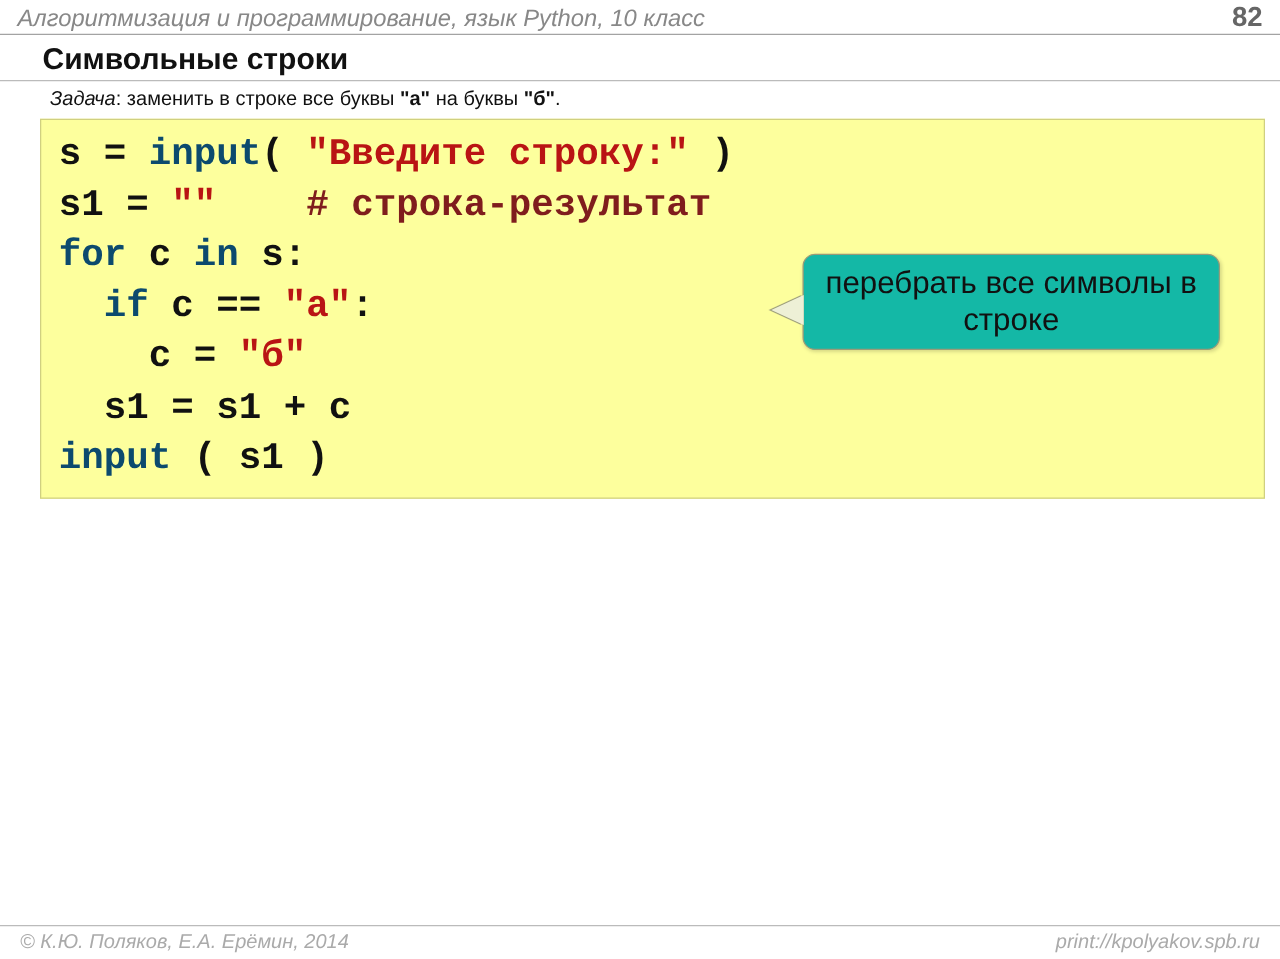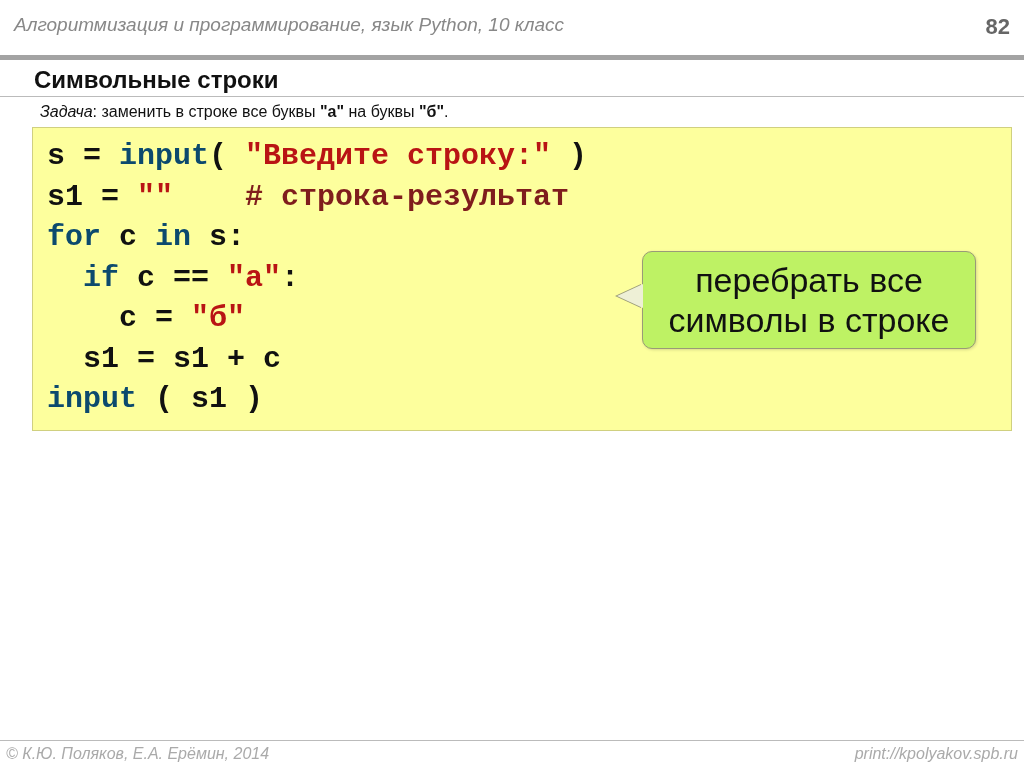--- a/index.html
+++ b/index.html
@@ -7,24 +7,24 @@
     padding: 0;
     width: 1024px;
     height: 767px;
     font-family: Arial, Helvetica, sans-serif;
     background: #fff;
     position: relative;
     overflow: hidden;
   }
   .top-bar {
     height: 27px;
-    border-bottom: 5px solid #a3a3a3;
+    border-bottom: 1px solid #a3a3a3;
     display: flex;
-    align-items: flex-start;
-    padding: 14px 14px;
+    align-items: flex-end;
+    padding: 0 14px;
     color: #888;
     font-style: italic;
     font-size: 19px;
   }
   .top-bar .spacer { flex: 1; }
   .page-num {
     color: #666;
     font-weight: bold;
     font-style: normal;
     font-size: 22px;
@@ -60,30 +60,29 @@
     line-height: 1.35;
     font-weight: bold;
     color: #111;
     white-space: pre;
   }
   .kw   { color: #0c4a6e; }   
   .str  { color: #b91414; }   
   .cmt  { color: #7f1d1d; }   
   .callout {
     position: absolute;
-    background: #bef264;
+    background: #14b8a6;
     border: 1.5px solid #999a78;
     border-radius: 10px;
-    font-size: 34px;
+    font-size: 25px;
     color: #111;
     text-align: center;
     line-height: 1.18;
     padding: 8px 16px;
     box-shadow: 1px 1px 3px rgba(0,0,0,0.15);
-    margin-top: 16px;
   }
   .callout::before {
     content: "";
     position: absolute;
     left: -26px;
     top: 32px;
     width: 0; height: 0;
     border-top: 12px solid transparent;
     border-bottom: 12px solid transparent;
     border-right: 26px solid #eef0d6;
@@ -92,21 +91,21 @@
   #callout1 { top: 108px; right: 36px; width: 300px; }
   #callout2 { top: 235px; right: 36px; width: 300px; }
   .footer {
     position: absolute;
     bottom: 0;
     left: 0; right: 0;
     border-top: 1px solid #bbb;
     height: 26px;
     display: flex;
     align-items: center;
-    padding: 0 6px;
+    padding: 0 16px;
     font-size: 16px;
     font-style: italic;
     color: #aaa;
   }
   .footer .spacer { flex: 1; }
 </style>
 </head>
 <body>
 
 <div class="top-bar">

